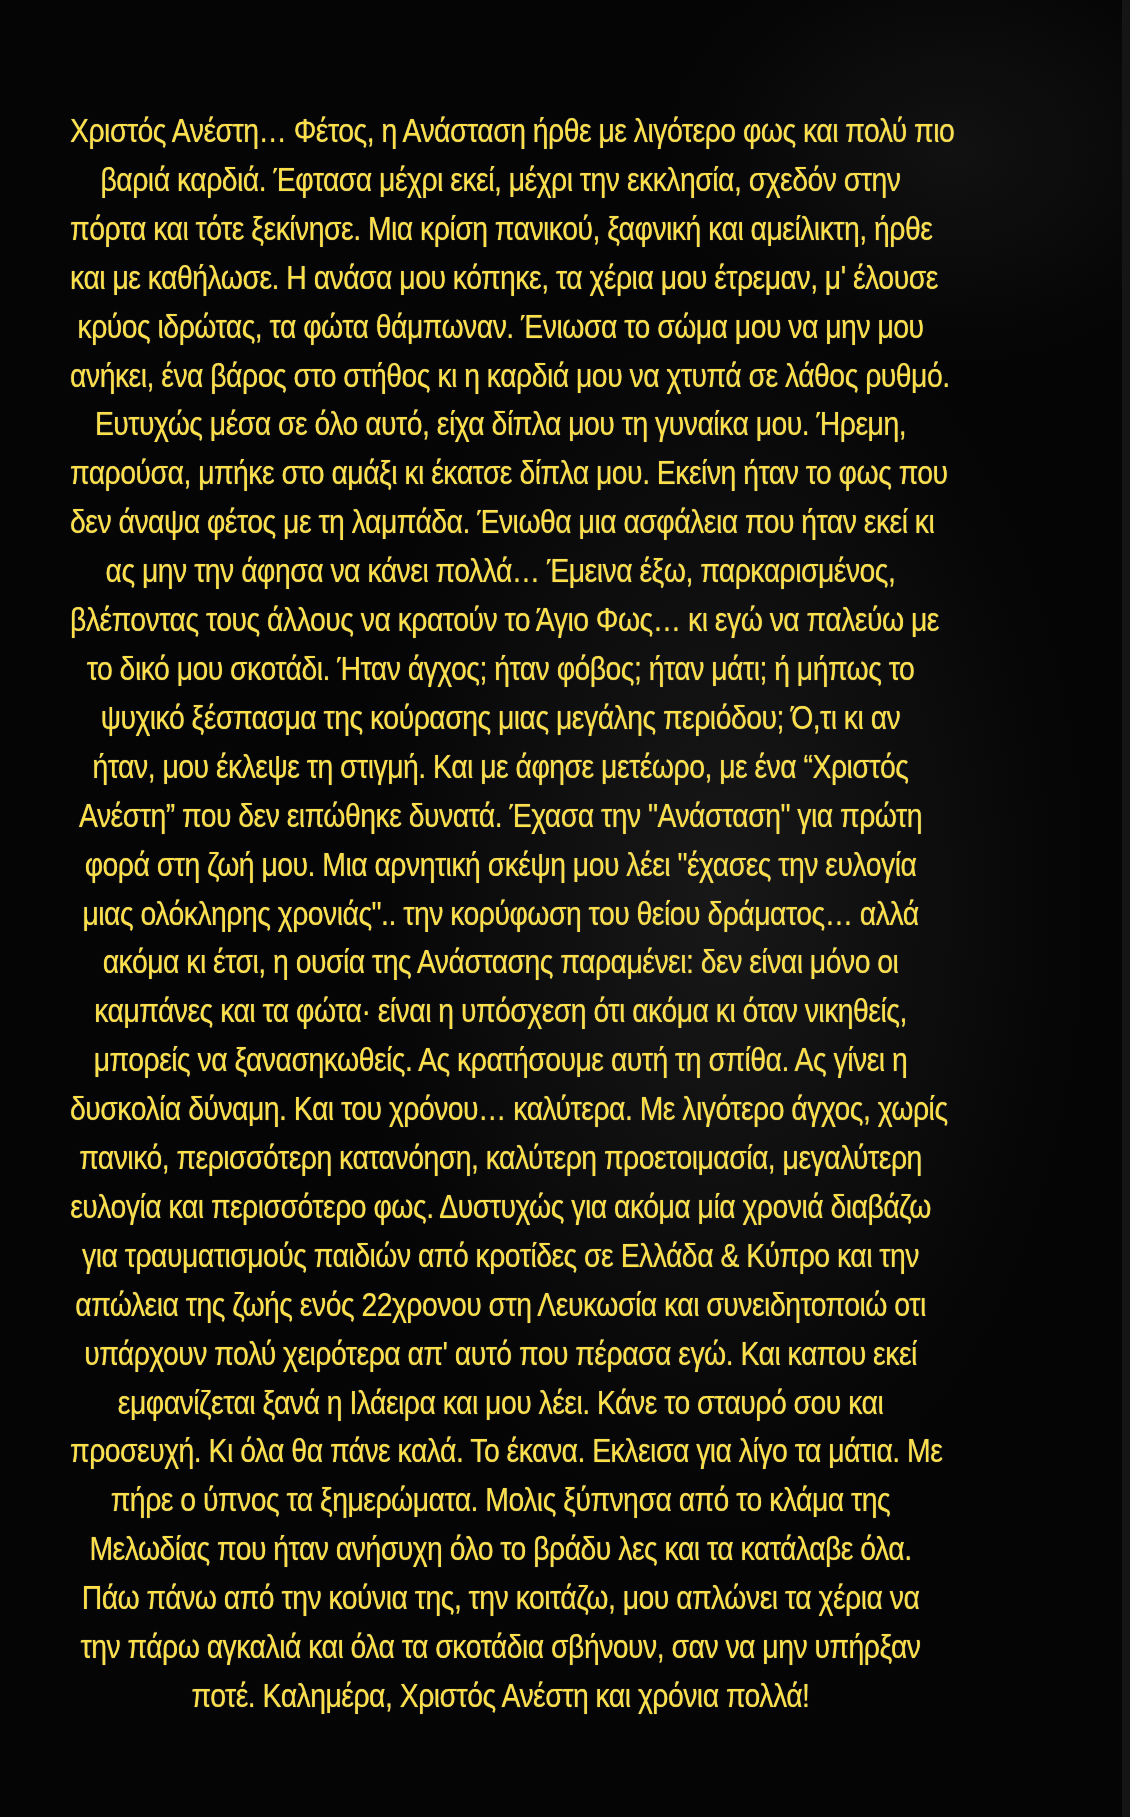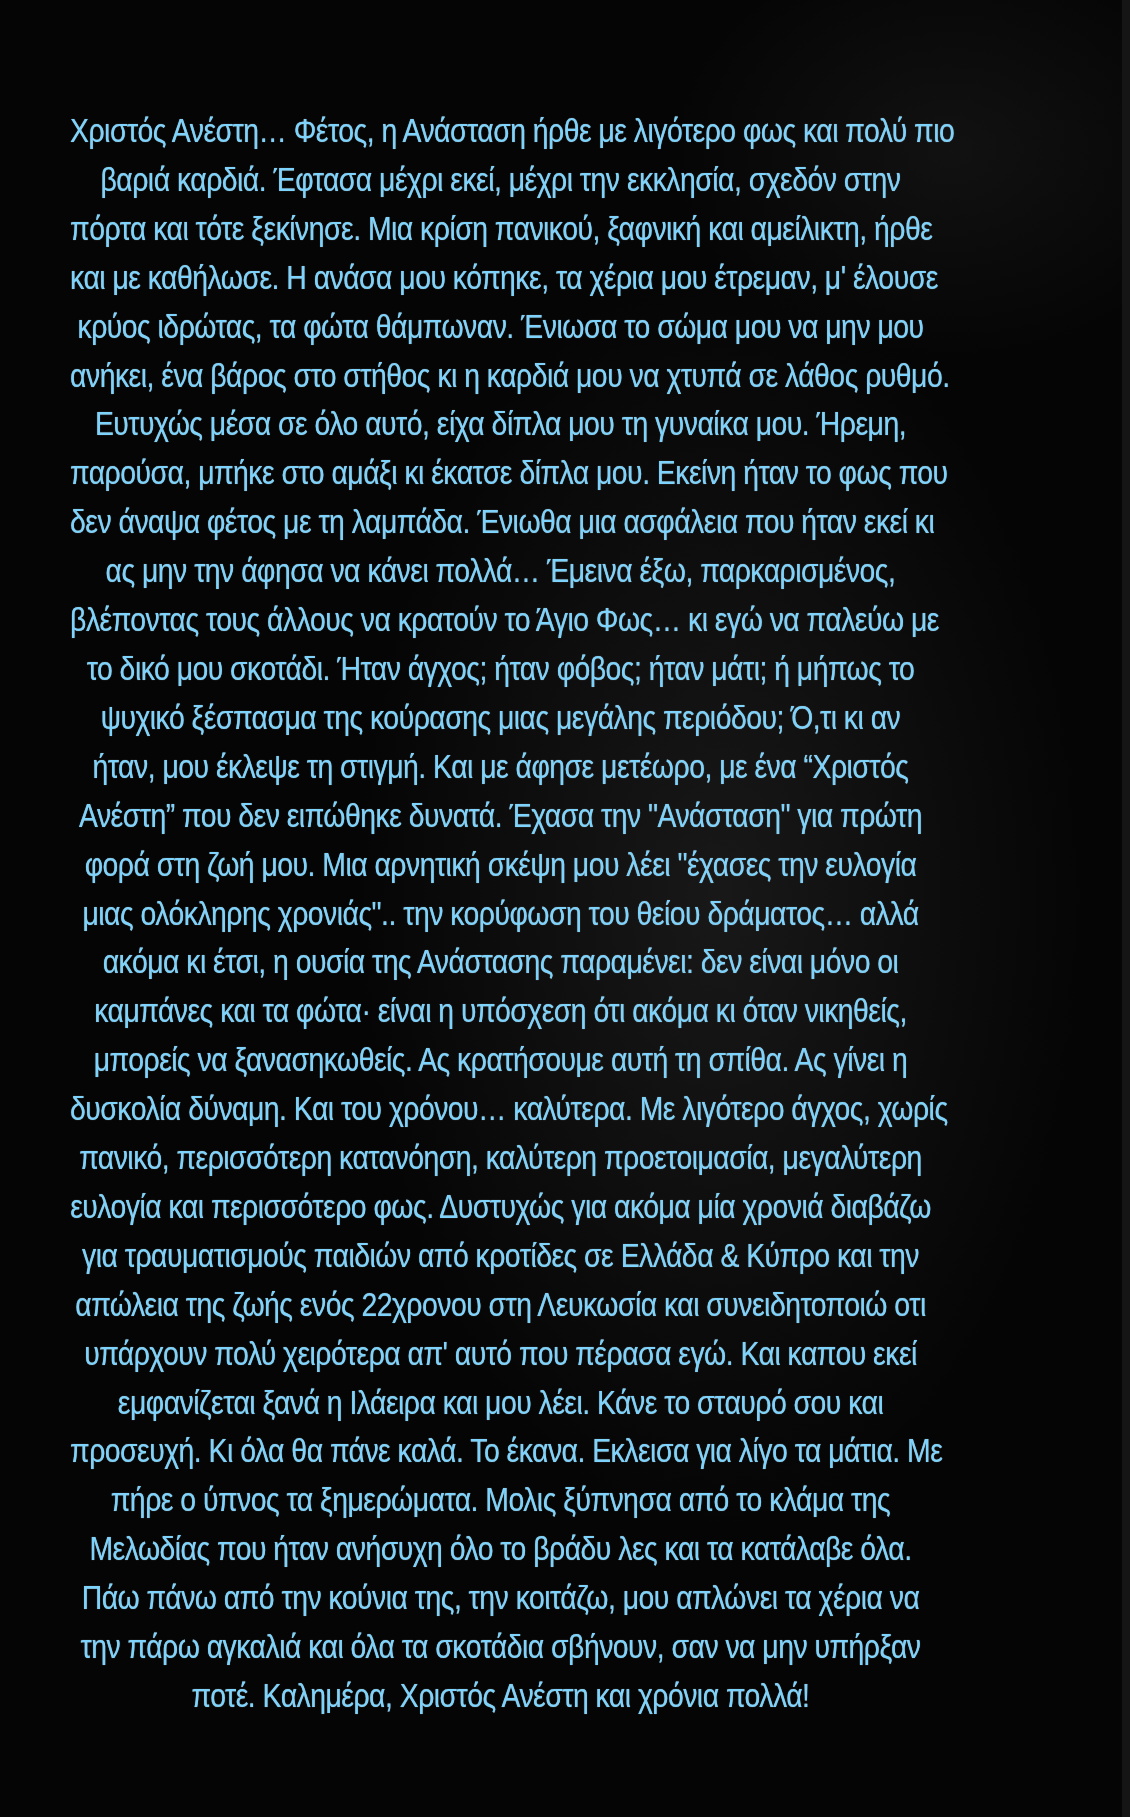--- a/index.html
+++ b/index.html
@@ -26,21 +26,21 @@
       background: #151515;
     }
     .story-text {
       position: absolute;
       top: 107px;
       left: 0;
       width: 1001px;
       margin: 0;
       padding: 0;
       text-align: center;
-      color: #7dd3fc;
+      color: #fde047;
       font-family: "Liberation Sans Narrow", "Liberation Sans", "DejaVu Sans", sans-serif;
       font-size: 33px;
       line-height: 48.9px;
       letter-spacing: -0.6px;
       font-stretch: condensed;
       text-shadow: 0 0 1px rgba(255,255,255,0.6);
     }
     .line {
       display: block;
       white-space: nowrap;

